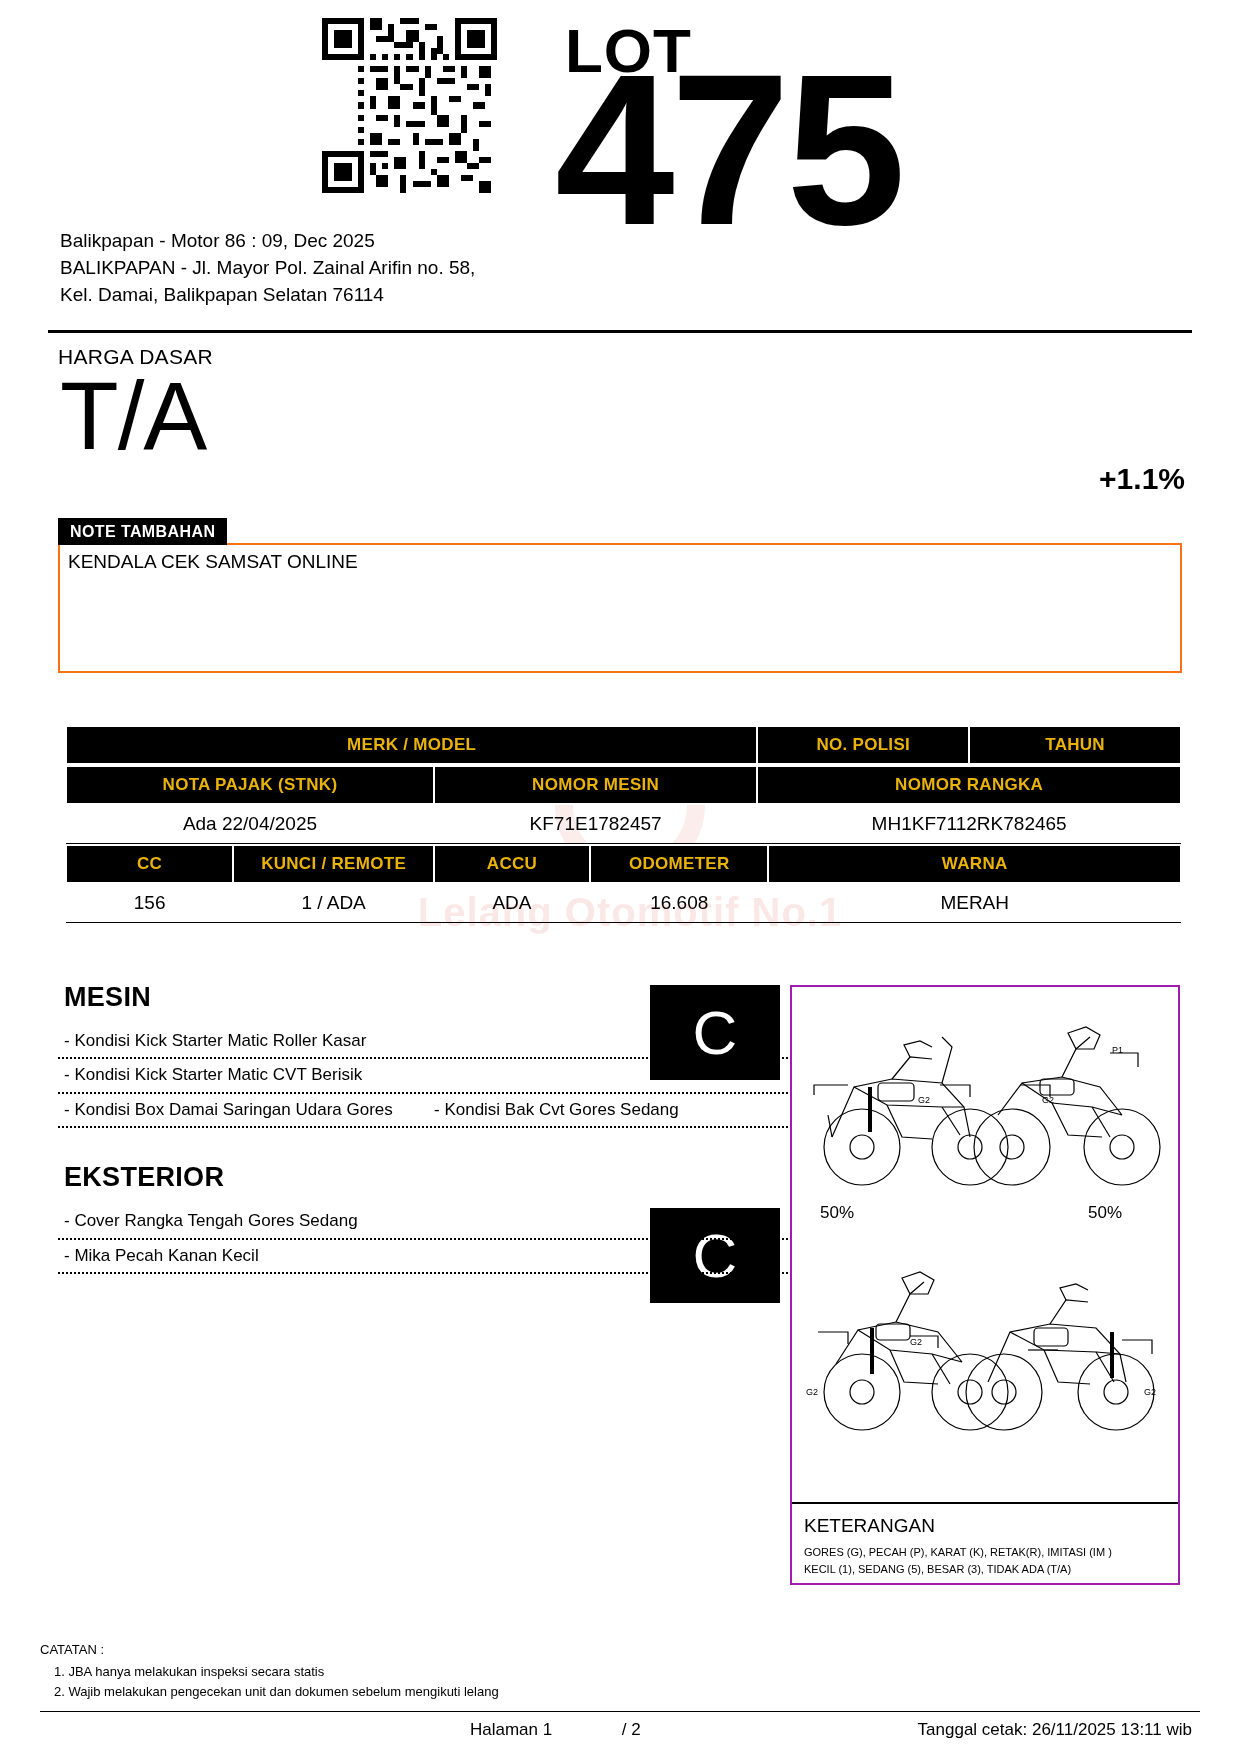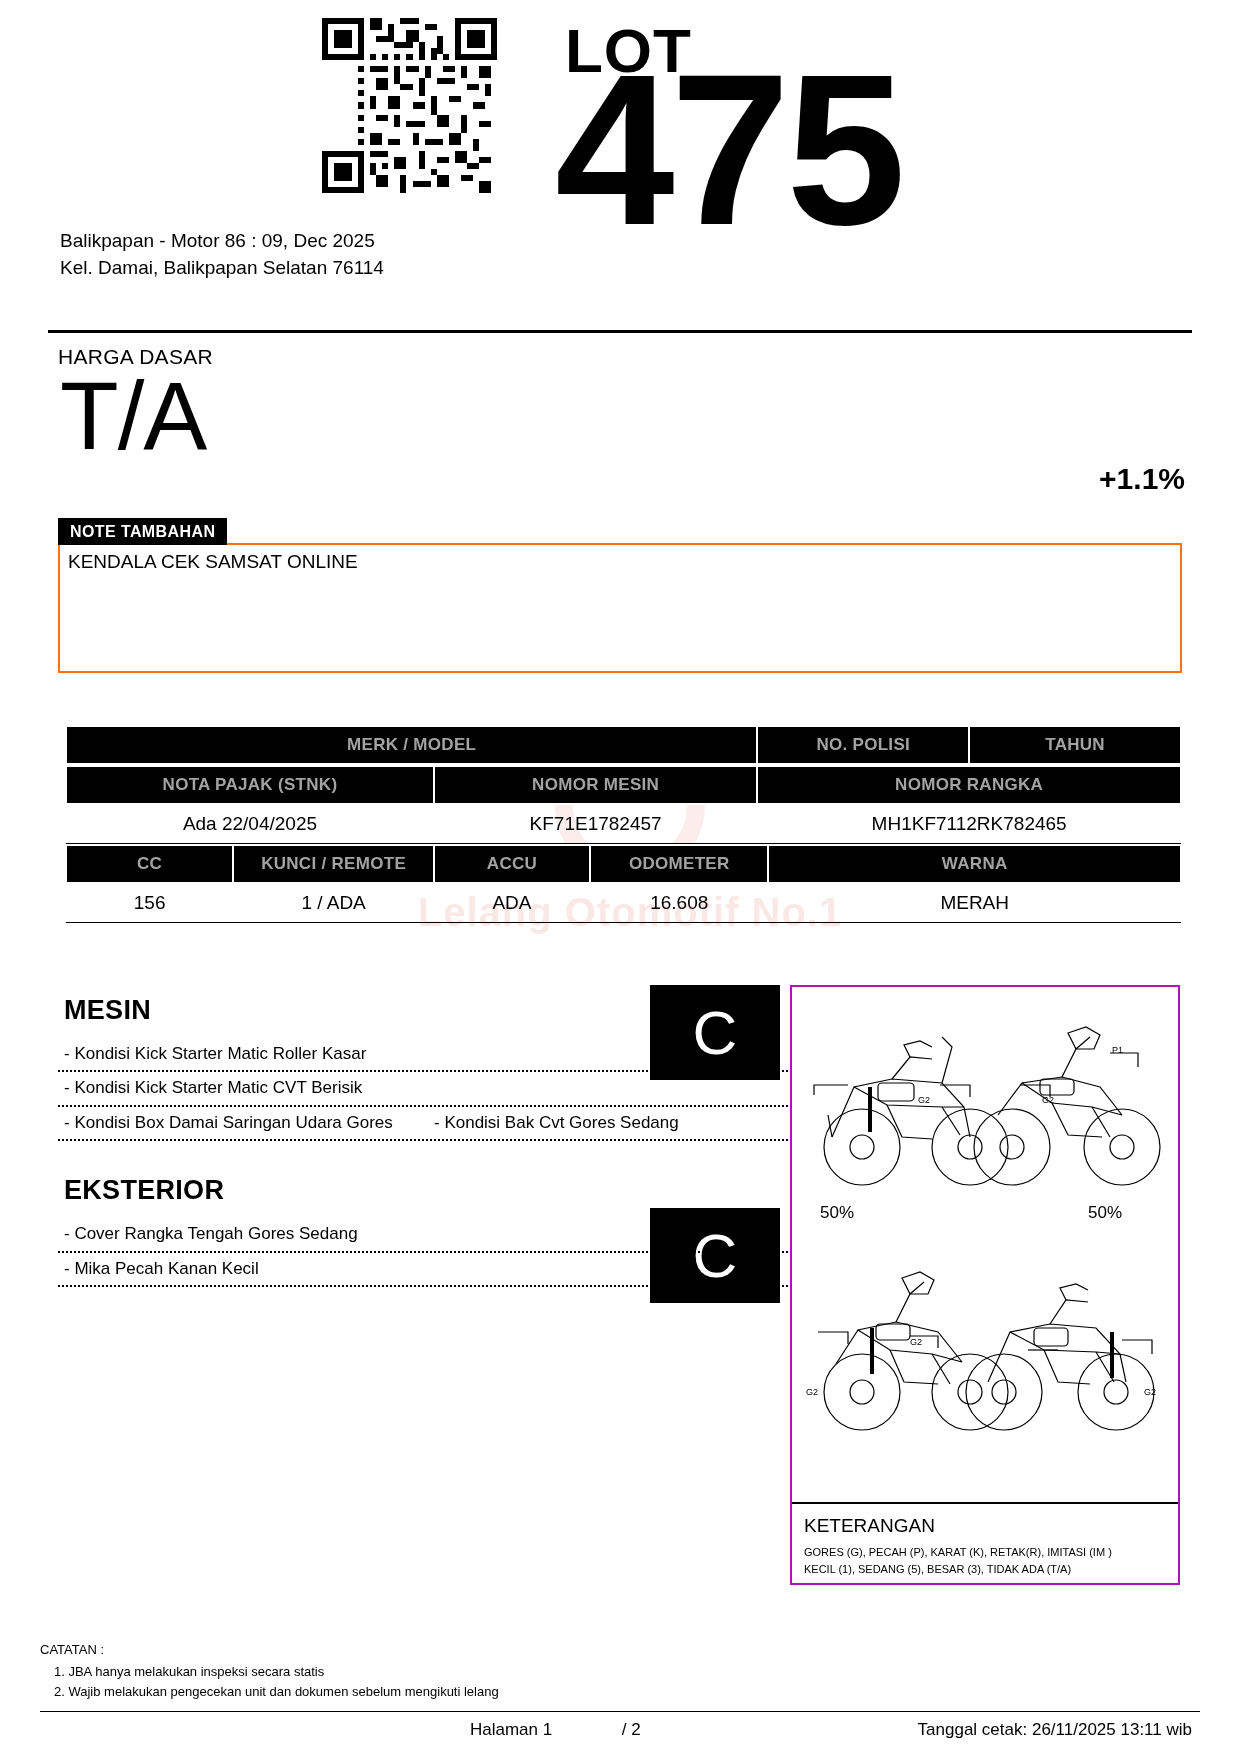--- a/index.html
+++ b/index.html
@@ -131,42 +131,42 @@
     margin-top: -2px;
     padding: 6px 8px;
     font-size: 19px;
   }
 
   
   .tables { position: absolute; left: 65px; top: 725px; right: 58px; z-index: 2; }
   table.info { width: 100%; border-collapse: collapse; table-layout: fixed; }
   table.info th {
     background: #000;
-    color: #a3a3a3;
+    color: #eab308;
     font-size: 17px;
     font-weight: bold;
     padding: 8px 4px;
     text-align: center;
     border: 2px solid #fff;
     letter-spacing: 0.3px;
   }
   table.info td {
     font-size: 19px;
     text-align: center;
     padding: 8px 4px;
     border-bottom: 1px solid #000;
   }
 
   
   .sections { position: absolute; left: 58px; top: 982px; width: 730px; z-index: 2; }
   .sec-title {
     font-size: 27px;
     font-weight: bold;
     letter-spacing: 0.3px;
-    margin: 13px 0 12px 6px;
+    margin: 0 0 12px 6px;
   }
   .grade {
     position: absolute;
     width: 130px;
     height: 95px;
     background: #000;
     color: #fff;
     font-size: 62px;
     font-weight: normal;
     display: flex;
@@ -356,20 +356,21 @@
             <rect x="24" y="24" width="2" height="1"></rect>
         </g>
       </svg>
     </div>
 
     <div class="lot-word">LOT</div>
     <div class="lot-number">475</div>
 
     <div class="addr">
       <div>Balikpapan - Motor 86 : 09, Dec 2025</div>
+      <div>BALIKPAPAN - Jl. Mayor Pol. Zainal Arifin no. 58,</div>
       <div>Kel. Damai, Balikpapan Selatan 76114</div>
     </div>
   </div>
 
   <div class="rule top"></div>
 
   <div class="harga-label">HARGA DASAR</div>
   <div class="harga-value">T/A</div>
   <div class="percent">+1.1%</div>
 

